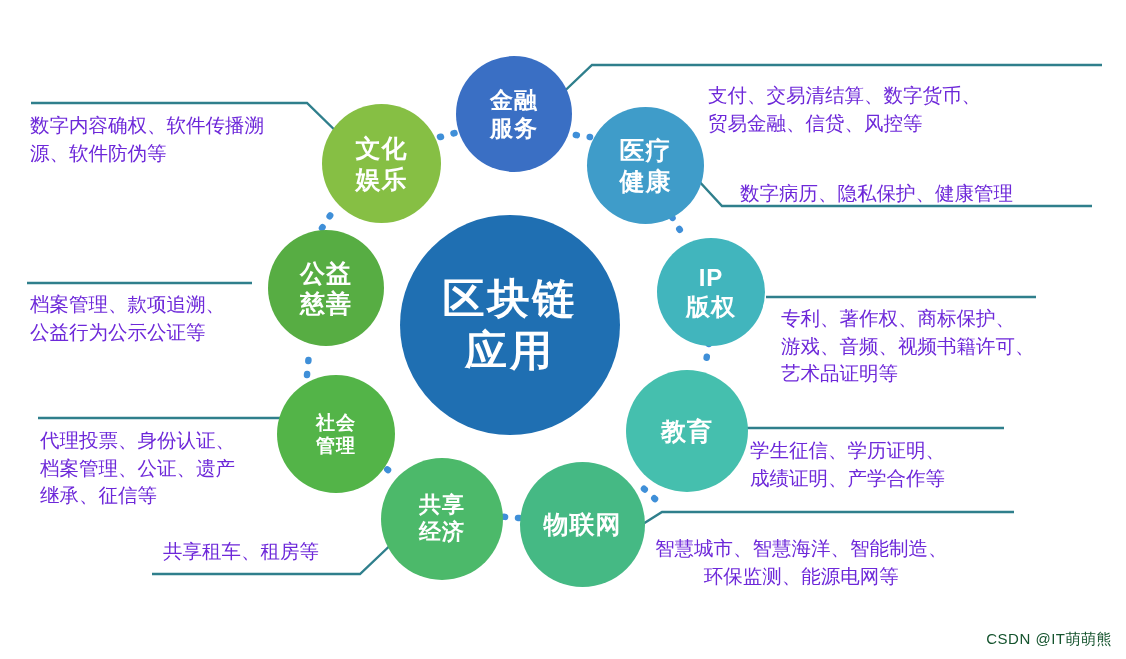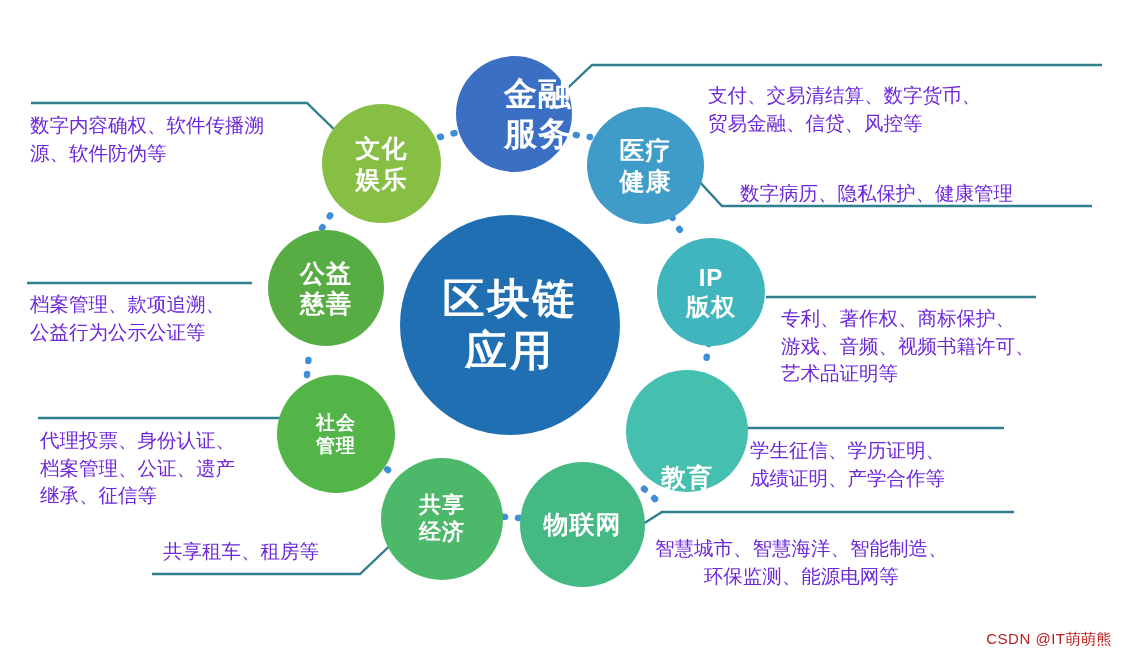--- a/index.html
+++ b/index.html
@@ -57,21 +57,21 @@
     white-space: nowrap;
     font-family: "Liberation Sans", "DejaVu Sans", sans-serif;
   }
   .caption .ln { display: block; }
 
   
   #watermark {
     position: absolute;
     right: 14px;
     bottom: 10px;
-    color: #b91c1c;
+    color: #14532d;
     font-size: 15px;
     letter-spacing: 0.5px;
     user-select: none;
   }
 </style>
 </head>
 <body>
 
 <div id="stage">
 
@@ -108,36 +108,36 @@
       <path d="M 307 375 L 309 354"></path>
       <path d="M 322 228 L 335 208"></path>
     </g>
   </svg>
 
   <div class="node node-center" style="left:400px; top:215px; width:220px; height:220px; background:#1f6fb2;">
     <span class="ln">区块链</span>
     <span class="ln">应用</span>
   </div>
 
-  <div class="node" style="left:456px; top:56px; width:116px; height:116px; background:#3a6fc4; font-size:33px;align-items:flex-end;">
+  <div class="node" style="left:456px; top:56px; width:116px; height:116px; background:#3a6fc4; font-size:23px;">
     <span class="ln">金融</span>
     <span class="ln">服务</span>
   </div>
 
   <div class="node" style="left:587px; top:107px; width:117px; height:117px; background:#3f9cc9; font-size:25px;">
     <span class="ln">医疗</span>
     <span class="ln">健康</span>
   </div>
 
   <div class="node" style="left:657px; top:238px; width:108px; height:108px; background:#41b5bd; font-size:24px;">
     <span class="ln">IP</span>
     <span class="ln">版权</span>
   </div>
 
-  <div class="node" style="left:626px; top:370px; width:122px; height:122px; background:#45bfae; font-size:25px;justify-content:flex-end;">
+  <div class="node" style="left:626px; top:370px; width:122px; height:122px; background:#45bfae; font-size:25px;">
     <span class="ln">教育</span>
     <span class="ln"></span>
   </div>
 
   <div class="node" style="left:520px; top:462px; width:125px; height:125px; background:#45b984; font-size:25px;">
     <span class="ln">物联网</span>
     <span class="ln"></span>
   </div>
 
   <div class="node" style="left:381px; top:458px; width:122px; height:122px; background:#4cb96a; font-size:22px;">

